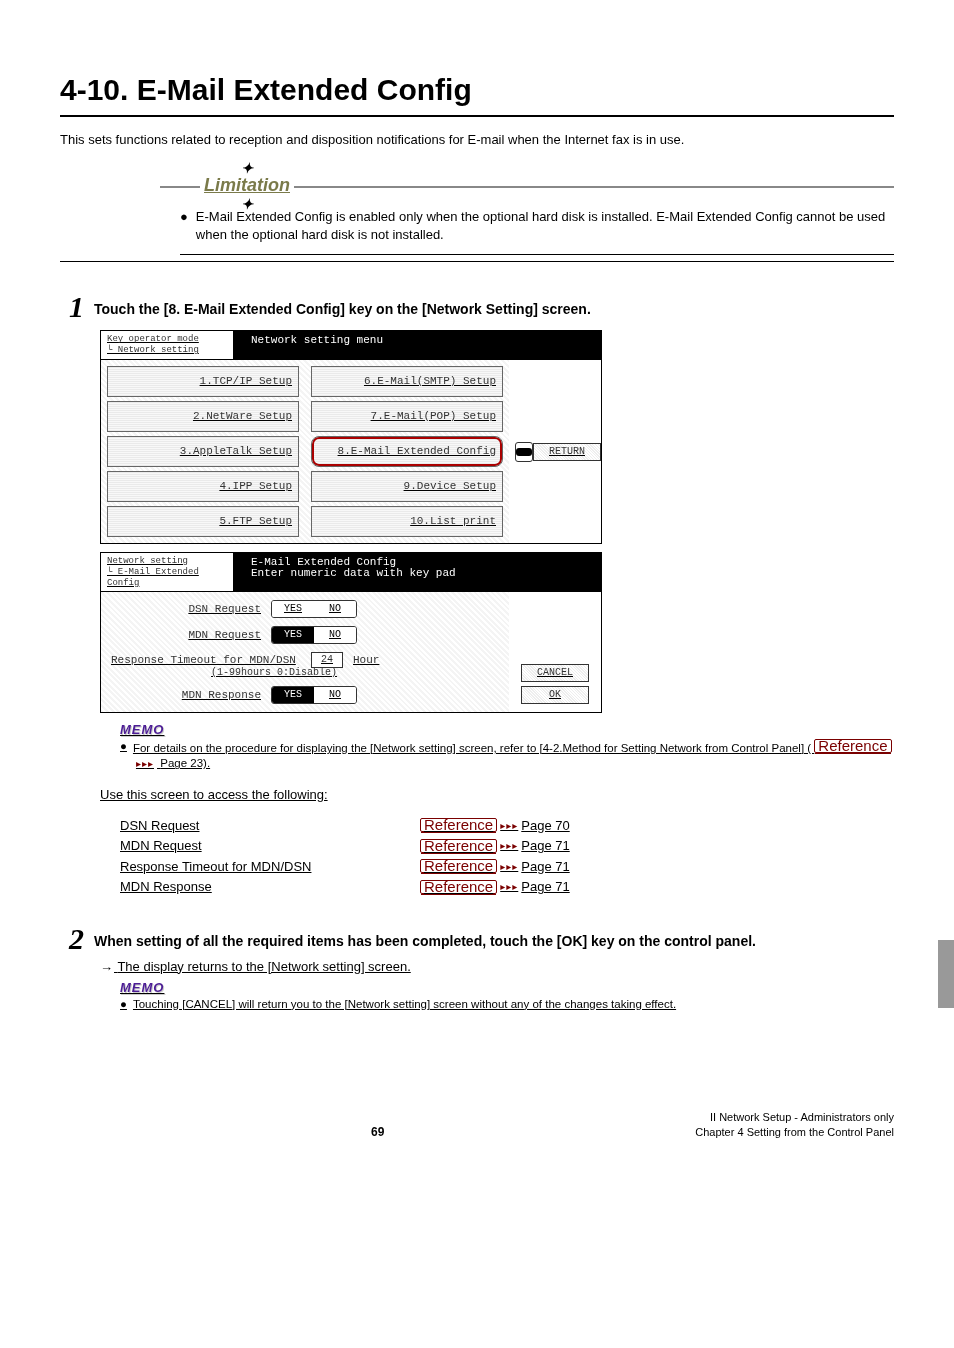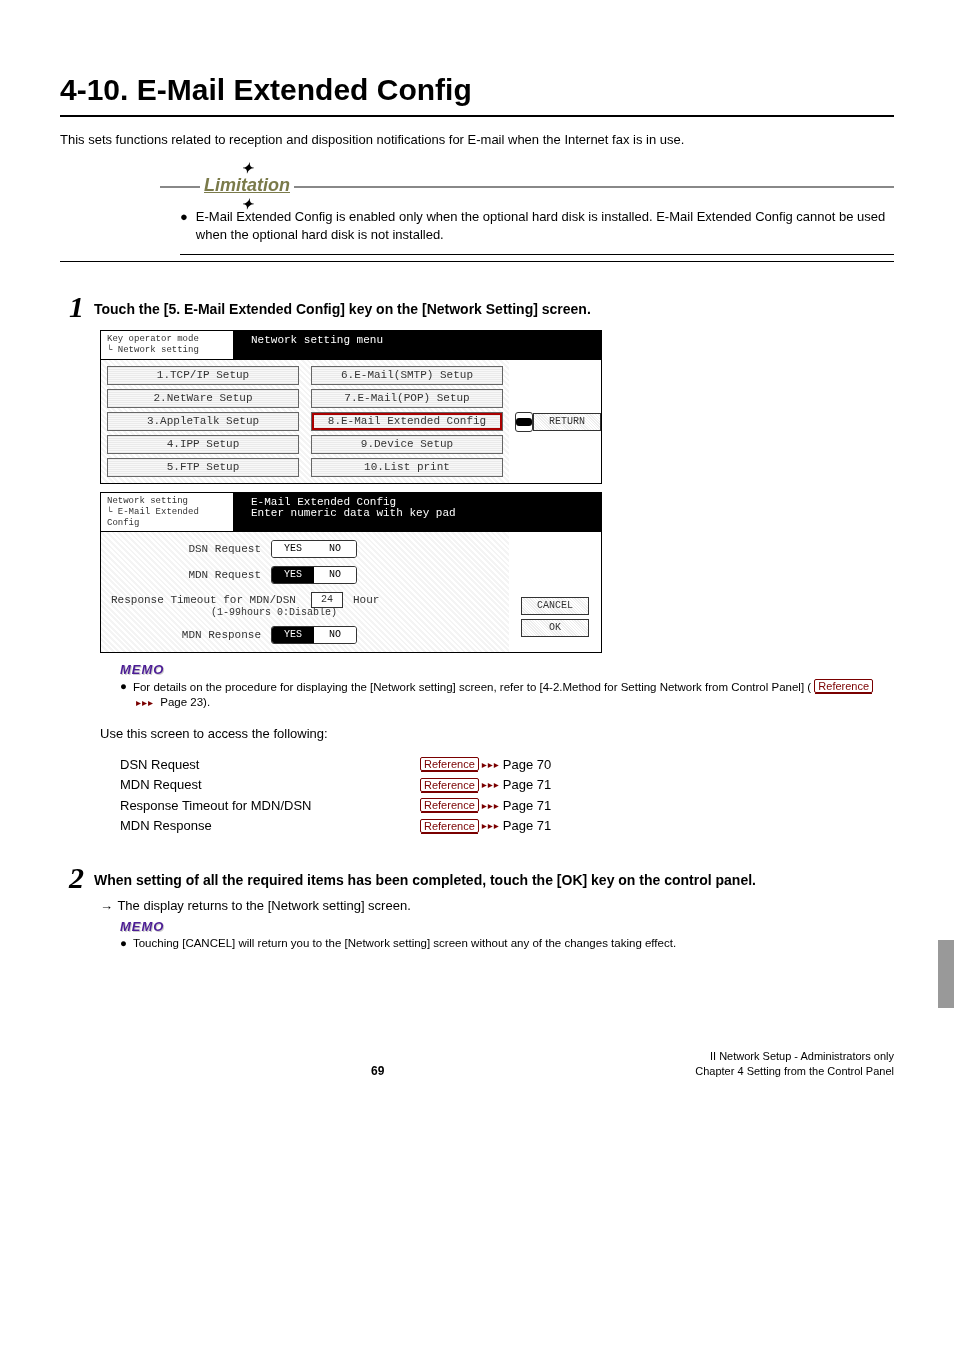--- a/index.html
+++ b/index.html
@@ -87,21 +87,21 @@
     font-size: 30px;
     text-align: right;
     line-height: 1;
     width: 24px;
   }
   .step-head {
     font-weight: bold;
     font-size: 14px;
     padding-top: 8px;
   }
-  .indent1 { margin-left: 40px; }
+  .indent1 { margin-left: 40px; text-decoration: underline; }
   .indent2 { margin-left: 60px; }
   .panel {
     width: 500px;
     margin: 8px 0;
     border: 1px solid #000;
     font-family: "Courier New", monospace;
     font-size: 11px;
     line-height: 1;
     color: #333;
     background: #fff;
@@ -129,27 +129,27 @@
     flex: 1;
     display: flex;
     gap: 12px;
     padding: 6px 6px;
     background: repeating-linear-gradient(45deg,#f4f4f4 0 2px,#fff 2px 4px);
   }
   .panel-col { flex: 1; display: flex; flex-direction: column; gap: 4px; }
   .panel-btn {
     border: 1px solid #666;
     background: #eee;
-    padding: 3px 6px;
-    text-align: center;
+    padding: 9px 6px;
+    text-align: right;
     background: repeating-linear-gradient(0deg,#eaeaea 0 1px,#f8f8f8 1px 2px);
   }
   .panel-btn.selected {
     box-shadow: 0 0 0 2px #a00 inset;
-    border-radius: 0;
+    border-radius: 8px;
   }
   .panel-side {
     width: 80px;
     display: flex;
     flex-direction: row;
     justify-content: space-between;
     align-items: center;
     padding: 8px 6px;
   }
   .dark-chip {
@@ -186,21 +186,21 @@
   .toggle span { width:42px; text-align:center; font-size:10px; background:#000;color:#fff;display:flex;align-items:center;justify-content:center;}
   .toggle span.off { background:#fff;color:#000; }
   .numbox { border:1px solid #333; width:30px;text-align:center; font-size:10px; height:14px; display:inline-flex;align-items:center;justify-content:center;background:#fff;}
   .panel2-side {
     width: 80px;
     display: flex;
     flex-direction: column;
     justify-content: flex-end;
     gap:4px;
     align-items: center;
-    padding: 15px 6px;
+    padding: 8px 6px;
   }
   .anno {
     margin: -2px 0 4px;
     font-size: 13px;
   }
   .memo {
     font-weight: bold;
     color: #4c1d95;
     font-style: italic;
     letter-spacing: 1px;
@@ -209,21 +209,21 @@
   }
   .memo-body {
     font-size: 11.5px;
     display:flex;
     gap:6px;
   }
   .ref-badge {
     display:inline-block;
     border:1px solid #7a0000;
     color:#7a0000;
-    font-size:11px;
+    font-size:15px;
     padding:0 3px;
     border-radius:2px;
     position:relative;
     line-height:12px;
     vertical-align: 1px;
   }
   .ref-badge::after{
     content:"";
     position:absolute;
     left:0;right:0;bottom:-2px;
@@ -279,21 +279,21 @@
     <div class="lim-rule-right"></div>
   </div>
   <div class="limitation-body">
     <span class="bullet">●</span>
     <span class="bullet">E-Mail Extended Config is enabled only when the optional hard disk is installed. E-Mail Extended Config cannot be used when the optional hard disk is not installed.</span>
   </div>
   <div class="mid-rule"></div>
 
   <div class="step-row">
     <div class="step-num">1</div>
-    <div class="step-head">Touch the [5. E-Mail Extended Config] key on the [Network Setting] screen.</div>
+    <div class="step-head">Touch the [8. E-Mail Extended Config] key on the [Network Setting] screen.</div>
   </div>
 
   <div class="indent1">
     <div class="panel">
       <div class="panel-hdr">
         <div class="panel-hdr-left">
           <div>Key operator mode</div>
           <div>└ Network setting</div>
         </div>
         <div class="panel-hdr-right">Network setting menu</div>

